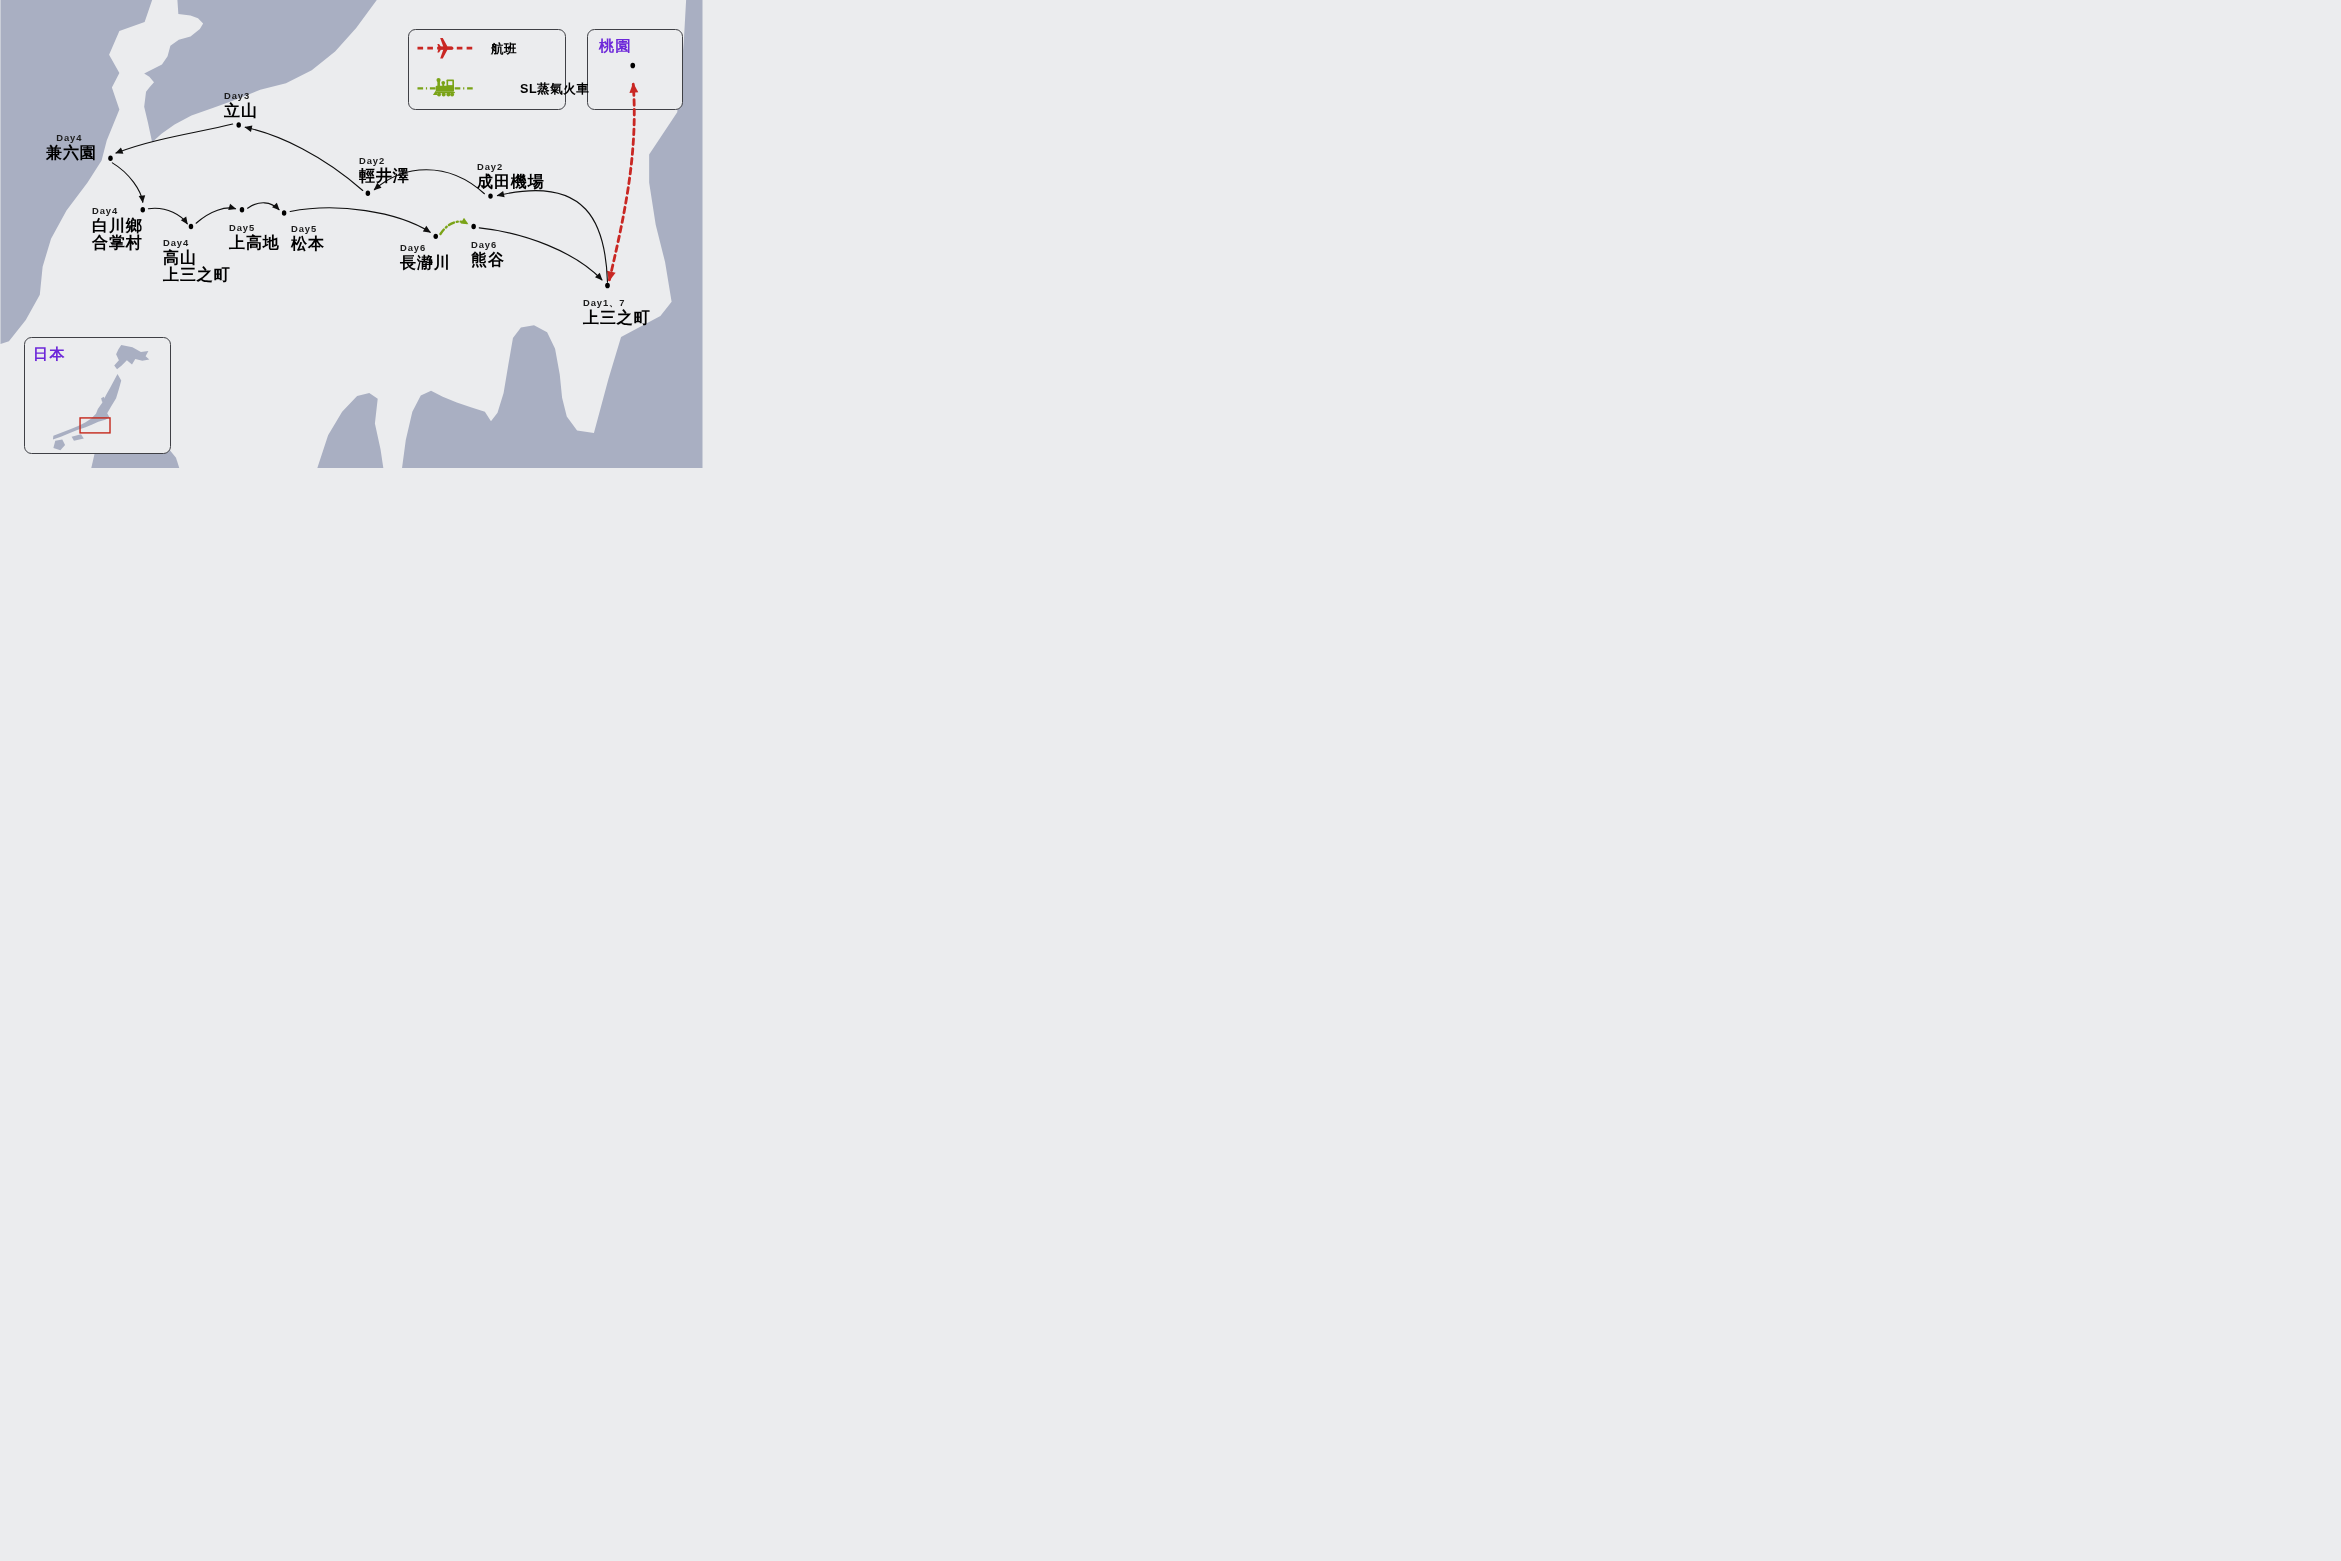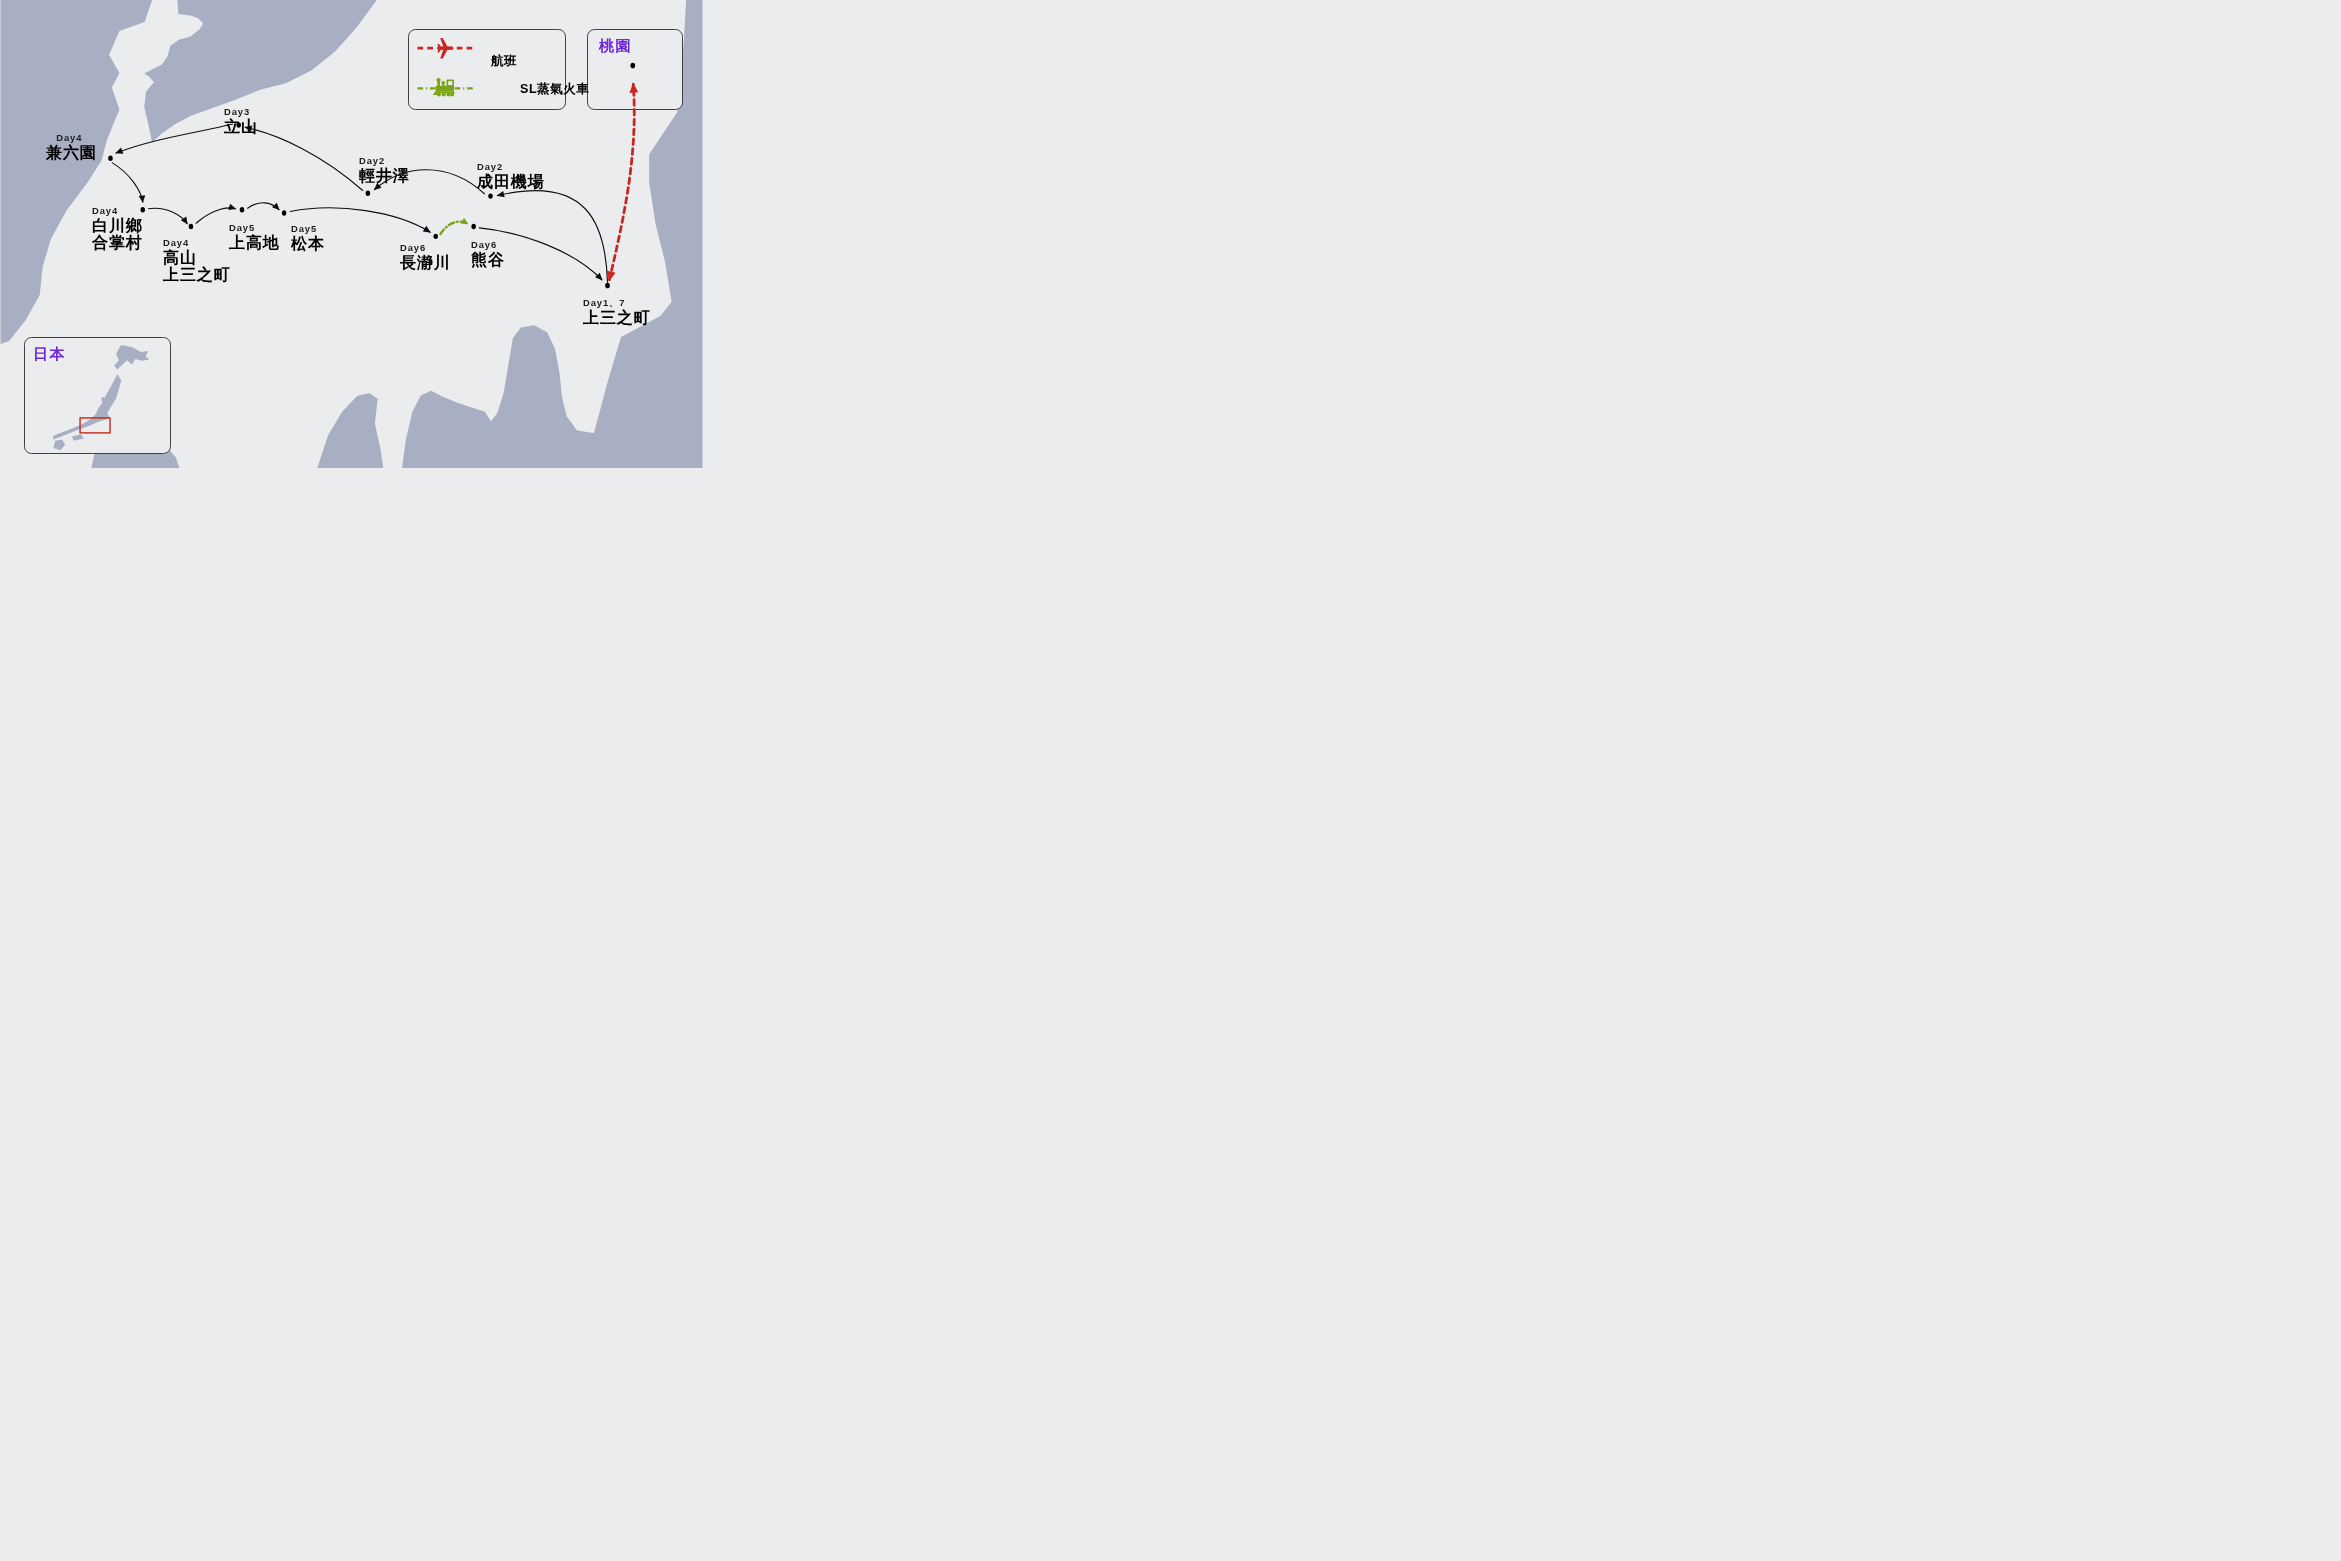--- a/index.html
+++ b/index.html
@@ -99,21 +99,21 @@
       <ellipse cx="606" cy="455" rx="4.8" ry="5.8"></ellipse>
       <ellipse cx="785" cy="413" rx="4.8" ry="5.8"></ellipse>
       <ellipse cx="1047" cy="419" rx="4.8" ry="5.8"></ellipse>
       <ellipse cx="930" cy="505" rx="4.8" ry="5.8"></ellipse>
       <ellipse cx="1011" cy="484" rx="4.8" ry="5.8"></ellipse>
       <ellipse cx="1297" cy="610" rx="5" ry="6"></ellipse>
       <ellipse cx="1351" cy="140" rx="5" ry="6"></ellipse>
     </g>
   </svg>
 
-  <div class="loc" style="left:224px;top:90px;margin-top:16px;">
+  <div class="loc" style="left:224px;top:90px;">
     <div class="day">Day3</div>
     <div class="nm">立山</div>
   </div>
 
   <div class="loc" style="left:46px;top:132px;">
     <div class="day" style="padding-left:10.3px;">Day4</div>
     <div class="nm">兼六園</div>
   </div>
 
   <div class="loc" style="left:92px;top:205px;">
@@ -159,17 +159,17 @@
   </div>
 
   <div class="loc" style="left:583px;top:297px;">
     <div class="day">Day1、7</div>
     <div class="nm">上三之町</div>
   </div>
 
   <div class="panel-title" style="left:599px;top:37px;">桃園</div>
   <div class="panel-title" style="left:33px;top:345px;">日本</div>
 
-  <div class="legend-label" style="left:491px;top:41px;margin-top:12px;">航班</div>
+  <div class="legend-label" style="left:491px;top:41px;">航班</div>
   <div class="legend-label" style="left:520px;top:81px;">SL蒸氣火車</div>
 
 </div>
 
 
 </body></html>

